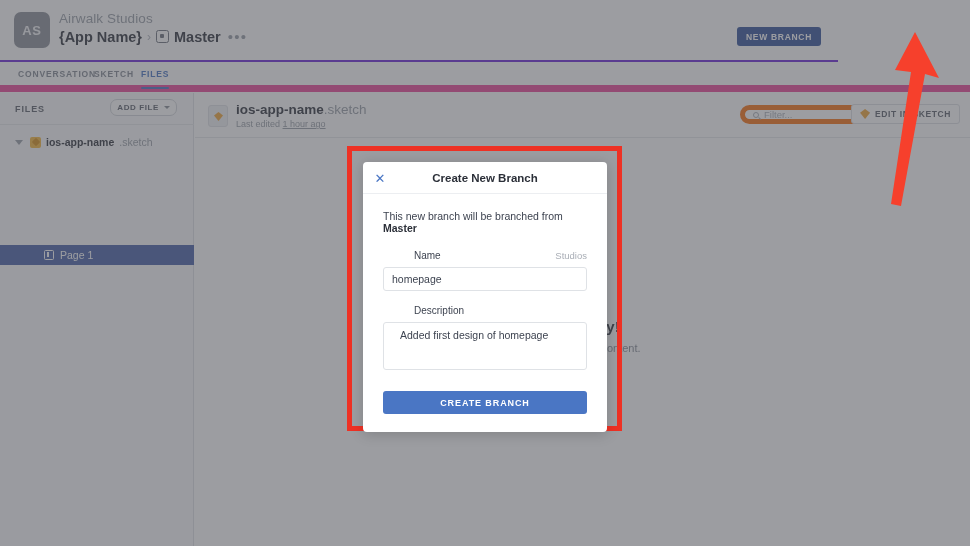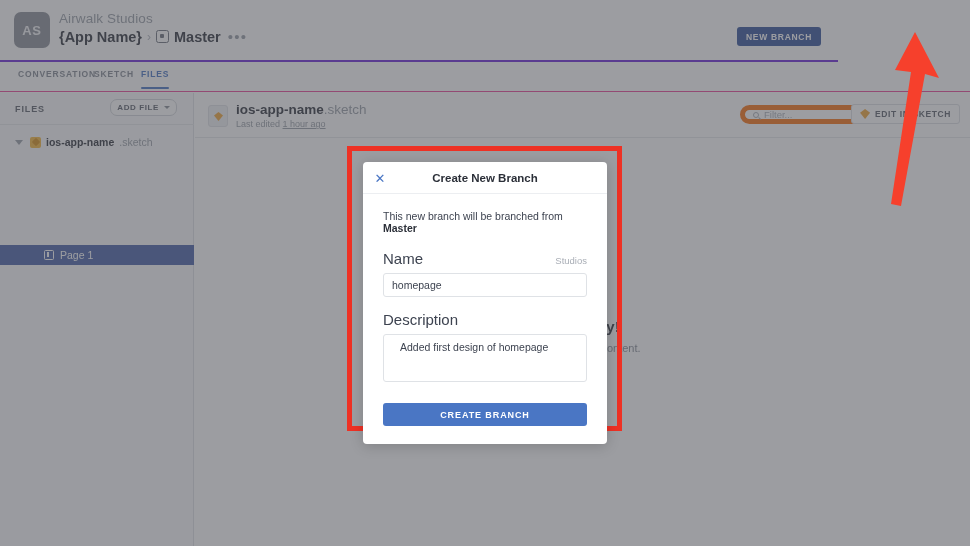--- a/index.html
+++ b/index.html
@@ -107,21 +107,21 @@
     align-items: center;
     justify-content: center;
   }
 
   
   .tabbar {
     position: absolute;
     left: 0; top: 62px;
     width: 970px; height: 30px;
     background: #ffffff;
-    border-bottom: 1px solid #ec4899;
+    border-bottom: 7px solid #ec4899;
   }
   .tab {
     position: absolute;
     top: 7px;
     font-size: 8.5px;
     font-weight: bold;
     letter-spacing: .85px;
     color: #858b95;
     padding-bottom: 8px;
   }
@@ -414,22 +414,23 @@
   }
   .modal-lede b { color: #2c3039; }
 
   .field-head {
     display: flex;
     justify-content: space-between;
     align-items: baseline;
     margin-bottom: 6px;
   }
   .field-label {
-    font-size: 15px;
+    font-size: 10px;
     color: #3d4350;
+    margin-left: 31px;
   }
   .field-req {
     font-size: 9.5px;
     color: #a9aeb6;
   }
   .text-input {
     width: 100%;
     height: 24px;
     border: 1px solid #dfe2e6;
     border-radius: 3px;

